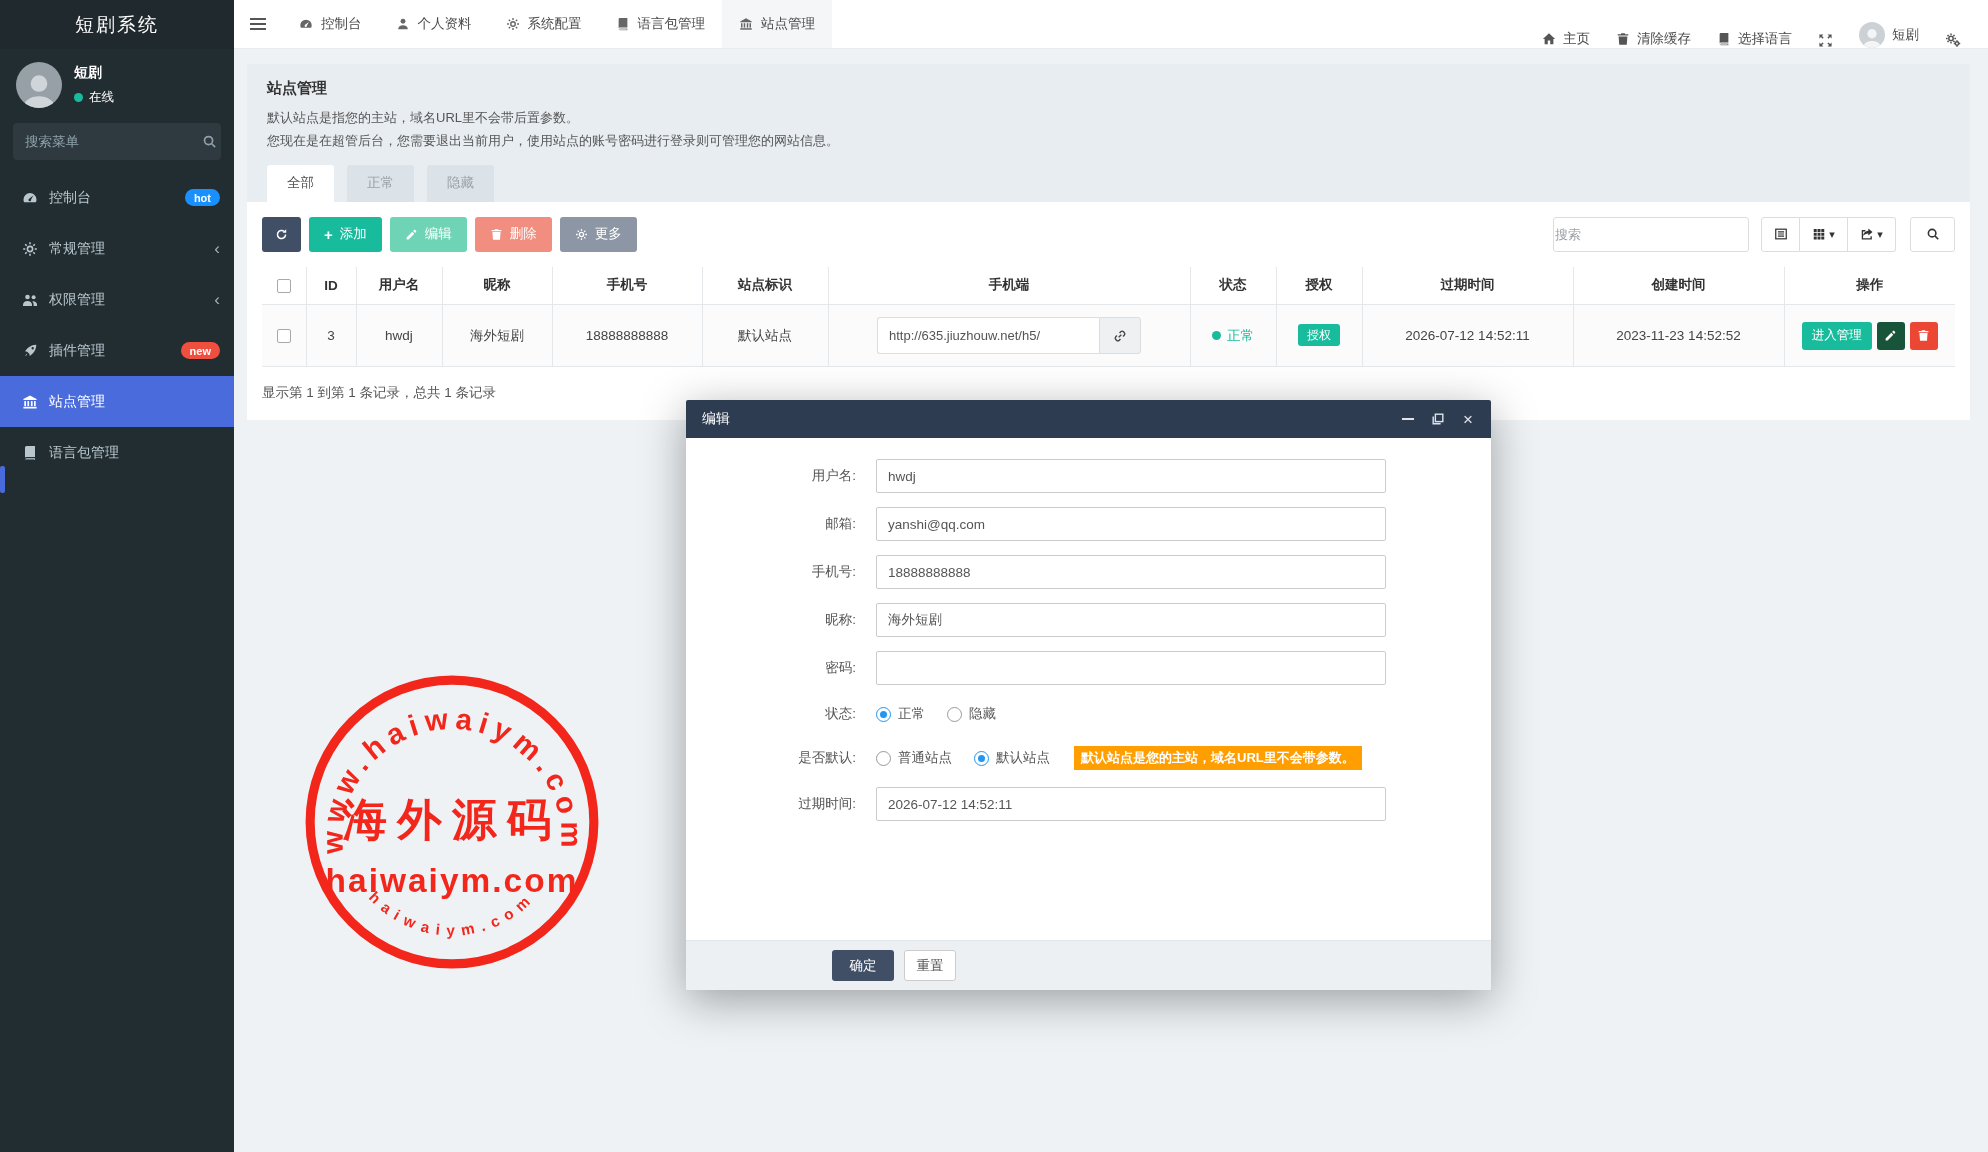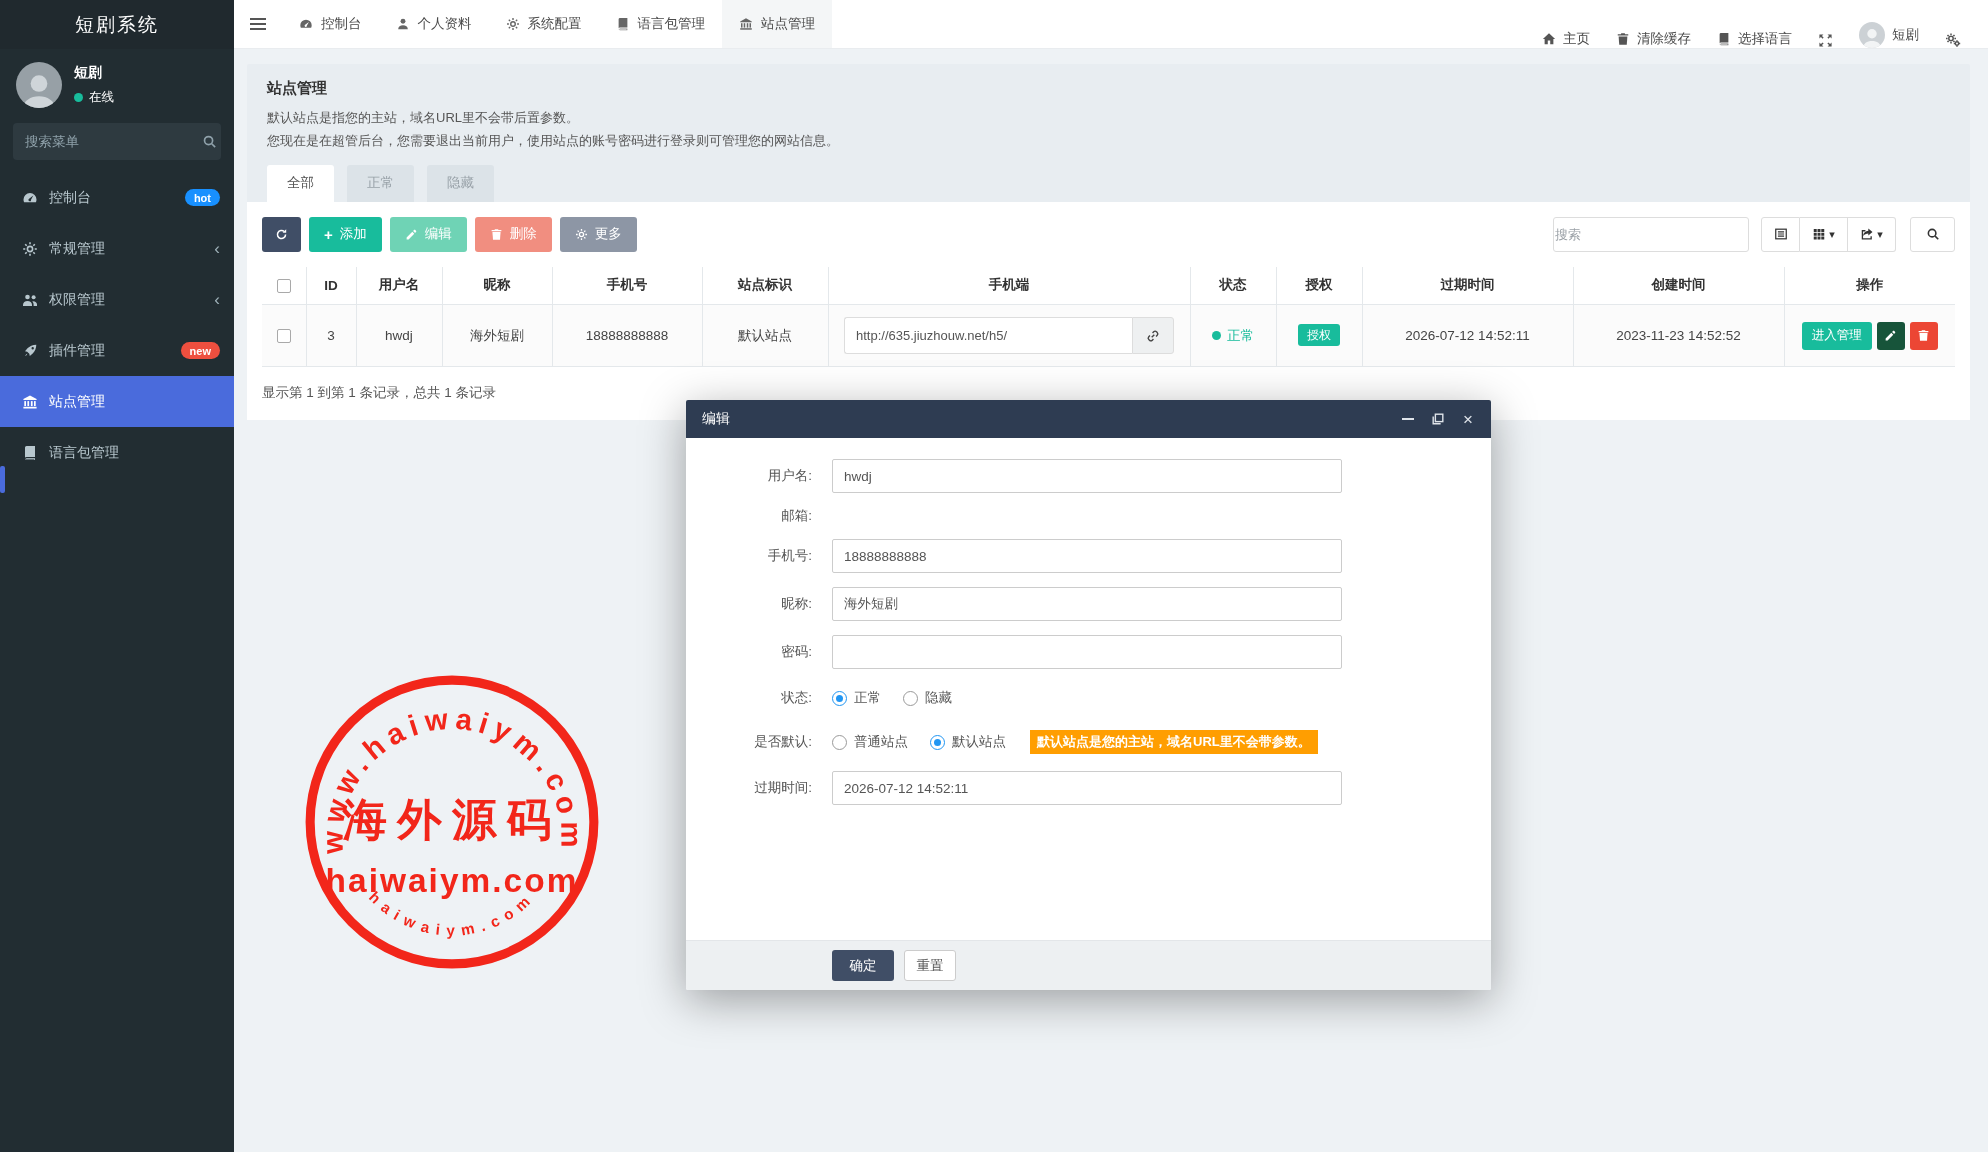--- a/index.html
+++ b/index.html
@@ -80,21 +80,21 @@
   .caret { font-size:11px; color:#333; }
   .btn-find { margin-left:14px; width:45px; height:35px; border-radius:3px; }
 
   table.grid { width:100%; border-collapse:collapse; margin-top:15px; table-layout:fixed; }
   .grid th { height:38px; font-size:13.5px; font-weight:bold; color:#333; border:1px solid #e4e8eb; text-align:center; background:#fff; }
   .grid td { height:62px; font-size:13.5px; color:#444; border:1px solid #e4e8eb; text-align:center; background:#fbfbfb; }
   .grid th:first-child,.grid td:first-child { border-left:none; }
   .grid th:last-child,.grid td:last-child { border-right:none; }
   .grid th { border-top:none; }
   .cbx { width:14px; height:14px; border:1px solid #a9a9a9; border-radius:2px; background:#fff; display:inline-block; vertical-align:middle; cursor:pointer; }
-  .urlgroup { display:inline-flex; width:330px; height:37px; vertical-align:middle; }
+  .urlgroup { display:inline-flex; width:264px; height:37px; vertical-align:middle; }
   .urlgroup input { flex:1; border:1px solid #ddd; border-right:none; border-radius:3px 0 0 3px; padding:0 11px; font-size:13px; color:#555; outline:none; background:#fff; }
   .url-addon { width:42px; border:1px solid #ddd; border-radius:0 3px 3px 0; background:#eef0f1; display:flex; align-items:center; justify-content:center; color:#444; cursor:pointer; }
   .status-ok { color:#18bc9c; display:inline-flex; align-items:center; gap:6px; font-size:13.5px; }
   .tag-auth { background:#18bc9c; color:#fff; font-size:12px; padding:4px 9px; border-radius:3px; cursor:pointer; }
   .ops { display:flex; align-items:center; justify-content:center; gap:5px; }
   .btn-manage { height:28px; padding:0 10px; background:#18bc9c; color:#fff; font-size:12.5px; border:none; border-radius:3px; cursor:pointer; font-family:inherit; }
   .sqbtn { width:28px; height:28px; border:none; border-radius:3px; display:inline-flex; align-items:center; justify-content:center; color:#fff; cursor:pointer; }
   .sq-edit { background:#17543a; }
   .sq-del { background:#ec4634; }
   .sqbtn .ico { width:13px; height:13px; }
@@ -102,21 +102,21 @@
 
   
   .modal { position:absolute; left:686px; top:400px; width:805px; height:590px; background:#fff; border-radius:2px; box-shadow:0 10px 45px rgba(0,0,0,.35); z-index:40; }
   .modal-head { height:38px; background:#2e3c52; display:flex; align-items:center; padding:0 16px; border-radius:2px 2px 0 0; }
   .modal-title { color:#fff; font-size:14px; }
   .modal-ctrls { margin-left:auto; display:flex; align-items:center; gap:16px; color:#dfe4ea; }
   .mc { cursor:pointer; display:inline-flex; align-items:center; justify-content:center; width:14px; height:14px; }
   .mc-min i { width:12px; height:2px; background:#dfe4ea; }
   .mc-close { font-size:17px; line-height:1; }
   .modal-body { padding:21px 0 0; }
-  .frow { display:flex; align-items:center; margin-bottom:14px; }
+  .frow { display:flex; align-items:center; margin-bottom:14px;padding-left:44px; }
   .flabel { width:146px; text-align:right; padding-right:20px; font-size:13.5px; color:#555; }
   .finput { width:510px; height:34px; border:1px solid #ccc; border-radius:2px; padding:0 11px; font-size:13.5px; color:#555; outline:none; }
   .frow.radios { height:30px; margin-bottom:14px; }
   .radio { display:inline-flex; align-items:center; gap:7px; margin-right:22px; font-size:13.5px; color:#555; cursor:pointer; }
   .rc { width:15px; height:15px; border-radius:50%; border:1px solid #9a9a9a; background:#fff; position:relative; flex:none; }
   .rc.on { border-color:#2196f3; }
   .rc.on::after { content:""; position:absolute; left:3px; top:3px; width:7px; height:7px; border-radius:50%; background:#2196f3; }
   .note { background:#ff9e01; color:#fff; font-size:13px; font-weight:bold; padding:3px 7px; margin-left:2px; }
   .modal-foot { position:absolute; left:0; bottom:0; width:100%; height:50px; background:#edf0f2; border-top:1px solid #e3e6e9; display:flex; align-items:center; padding-left:146px; gap:10px; border-radius:0 0 2px 2px; }
   .btn-ok { width:62px; height:31px; background:#404e66; color:#fff; border:none; border-radius:3px; font-size:13.5px; cursor:pointer; font-family:inherit; }
@@ -565,20 +565,21 @@
     </span>
   </div>
 
   <div class="modal-body">
     <div class="frow">
       <span class="flabel">用户名:</span>
       <input class="finput" value="hwdj" style="">
     </div>
     <div class="frow">
       <span class="flabel">邮箱:</span>
+      <input class="finput" value="yanshi@qq.com" style="">
     </div>
     <div class="frow">
       <span class="flabel">手机号:</span>
       <input class="finput" value="18888888888" style="">
     </div>
     <div class="frow">
       <span class="flabel">昵称:</span>
       <input class="finput" value="海外短剧" style="">
     </div>
     <div class="frow">

